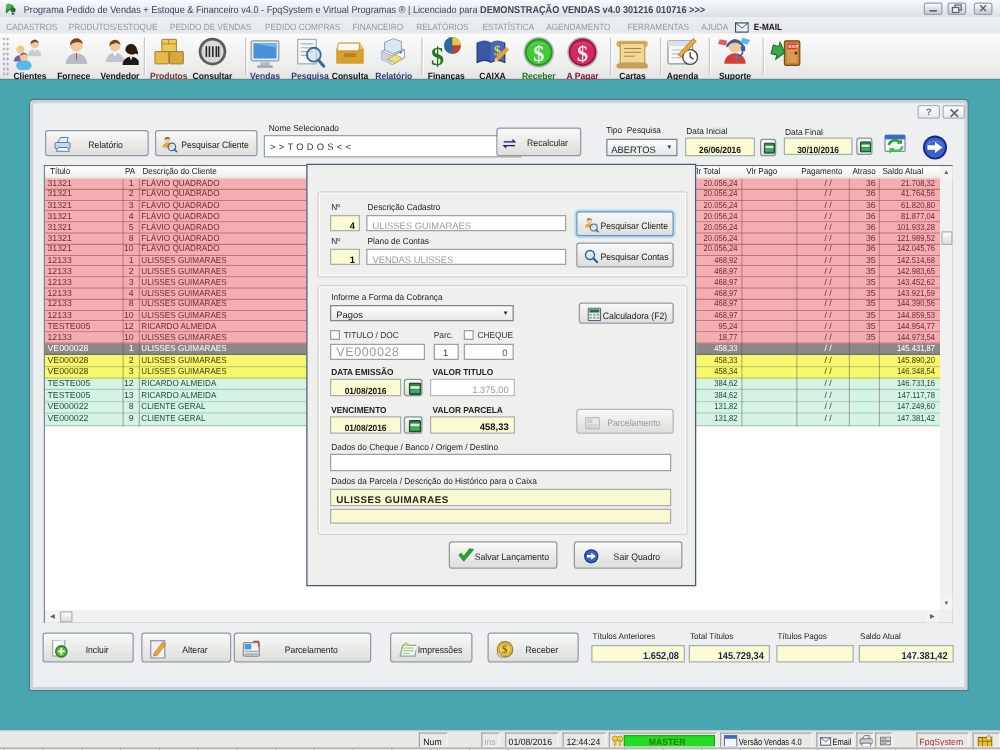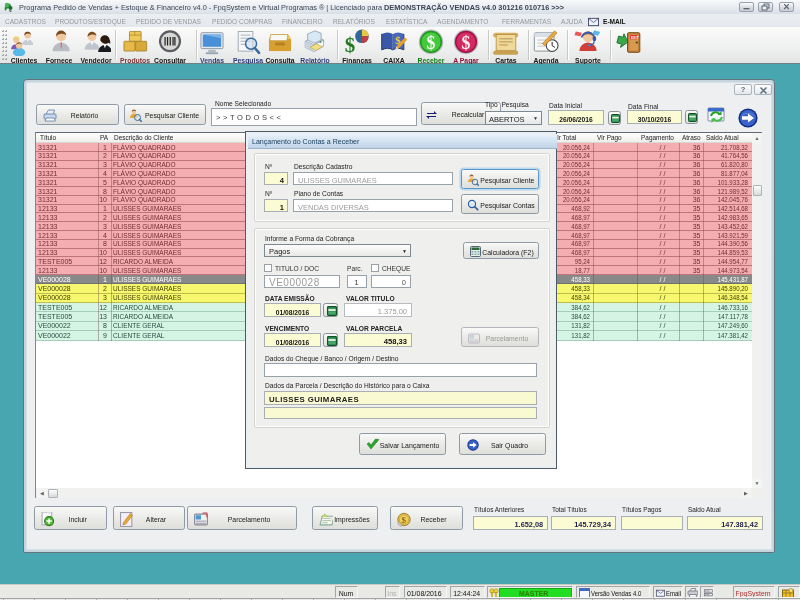--- a/index.html
+++ b/index.html
@@ -353,21 +353,21 @@
   <path d="M1 9 a4 4 0 0 1 8 0 Z" fill="#e8a830"></path>
   <circle cx="8.5" cy="8.5" r="3" fill="rgba(220,235,250,.6)" stroke="#3a6a9a" stroke-width="1"></circle>
   <path d="M10.5 10.5 L12.5 12.5" stroke="#3a6a9a" stroke-width="1.4" stroke-linecap="round"></path>
     </svg>
  <span class="cap" style="top:6px;">Pesquisar Cliente</span>
   </div>
 <div class="lbl" style="left:215px;top:100px;">Nome Selecionado</div>
 <div class="fld" style="left:211px;top:108px;width:206px;height:18px;">
  <span class="abs" style="left:4px;top:4px;letter-spacing:2.6px;color:#3a3a3a;">&gt;&gt;TODOS&lt;&lt;</span>
   </div>
-<div class="btn" style="left:421px;top:102px;width:80px;height:23px;">
+<div class="btn" style="left:397px;top:102px;width:68px;height:23px;">
  <svg class="abs" style="left:4px;top:6.5px" width="11" height="10" viewBox="0 0 11 10">
   <path d="M1 3 h7 v-2 l3 3 h-10 Z" fill="#1a1a72"></path>
       <path d="M10 7 h-7 v2 l-3 -3 h10 Z" fill="#1a1a72"></path>
     </svg>
  <span class="cap" style="top:7px;">Recalcular</span>
   </div>
 <div class="lbl" style="left:485px;top:101px;">Tipo&nbsp; Pesquisa</div>
 <div class="fld" style="left:485px;top:111px;width:57px;height:13.5px;background:linear-gradient(#fdfdfd,#e4e6e8);border-color:#7e8890;">
  <span class="abs" style="left:3px;top:2.5px;color:#222;">ABERTOS</span>
  <span class="abs" style="right:3px;top:3px;color:#333;font-size:5px;">▼</span>
@@ -689,40 +689,37 @@
 <b class="abs" style="right:4px;top:3px;font-size:8px;color:#1c1c4e;transform:scaleX(.92);transform-origin:right;">145.729,34</b>
 </div>
 <div class="lbl" style="left:621.5px;top:505.5px;font-size:6.8px;">Títulos Pagos</div>
 <div class="yfld" style="left:620.5px;top:515.5px;width:62.5px;height:14.5px;">
 </div>
 <div class="lbl" style="left:688px;top:505.5px;font-size:6.8px;">Saldo Atual</div>
 <div class="yfld" style="left:687px;top:515.5px;width:76px;height:14.5px;">
 <b class="abs" style="right:4px;top:3px;font-size:8px;color:#1c1c4e;transform:scaleX(.92);transform-origin:right;">147.381,42</b>
 </div>
 <div id="dlg">
-    <div id="dlgtitle">
-      <span>Lançamento do Contas a Receber</span>
-    </div>
 <div class="gbox" style="left:8px;top:21px;width:296px;height:69px;"></div>
 <div class="gbox" style="left:8px;top:96px;width:296px;height:200px;"></div>
 <div class="lbl" style="left:19px;top:31px;">Nº</div>
 <div class="lbl" style="left:48px;top:31px;">Descrição Cadastro</div>
 <div class="yfld" style="left:18px;top:40px;width:24px;height:13px;">
       <b class="abs" style="right:3px;top:2.5px;font-size:7.5px;">4</b>
     </div>
 <div class="fld" style="left:47px;top:40px;width:160px;height:13px;">
       <span class="abs gtxt" style="left:4px;top:2.5px;">ULISSES GUIMARAES</span>
     </div>
 <div class="lbl" style="left:19px;top:58px;">Nº</div>
 <div class="lbl" style="left:48px;top:58px;">Plano de Contas</div>
 <div class="yfld" style="left:18px;top:67px;width:24px;height:13px;">
       <b class="abs" style="right:3px;top:2.5px;font-size:7.5px;">1</b>
     </div>
 <div class="fld" style="left:47px;top:67px;width:160px;height:13px;">
-      <span class="abs gtxt" style="left:4px;top:2.5px;">VENDAS DIVERSAS</span>
+      <span class="abs gtxt" style="left:4px;top:2.5px;">VENDAS ULISSES</span>
     </div>
 <div class="btn" style="left:215px;top:36.5px;width:78px;height:20px;border-color:#5a96c8;box-shadow:0 0 0 1.5px #b8d8ee;">
  <svg class="abs" style="left:5px;top:4px" width="12" height="12" viewBox="0 0 12 12">
   <circle cx="4.5" cy="2.8" r="2" fill="#f0c8a0"></circle>
         <path d="M2.5 2.8 a2 2 0 0 1 4 -0.4 a3 3 0 0 0 -4 0.4" fill="#8a5a2a"></path>
   <path d="M1 8 a3.5 3.5 0 0 1 7 0 Z" fill="#e8a830"></path>
   <circle cx="8" cy="8" r="2.8" fill="rgba(220,235,250,.6)" stroke="#3a6a9a" stroke-width="0.9"></circle>
   <path d="M10 10 L12 12" stroke="#3a6a9a" stroke-width="1.3" stroke-linecap="round"></path>
       </svg>
  <span class="cap" style="top:6px;">Pesquisar Cliente</span>

